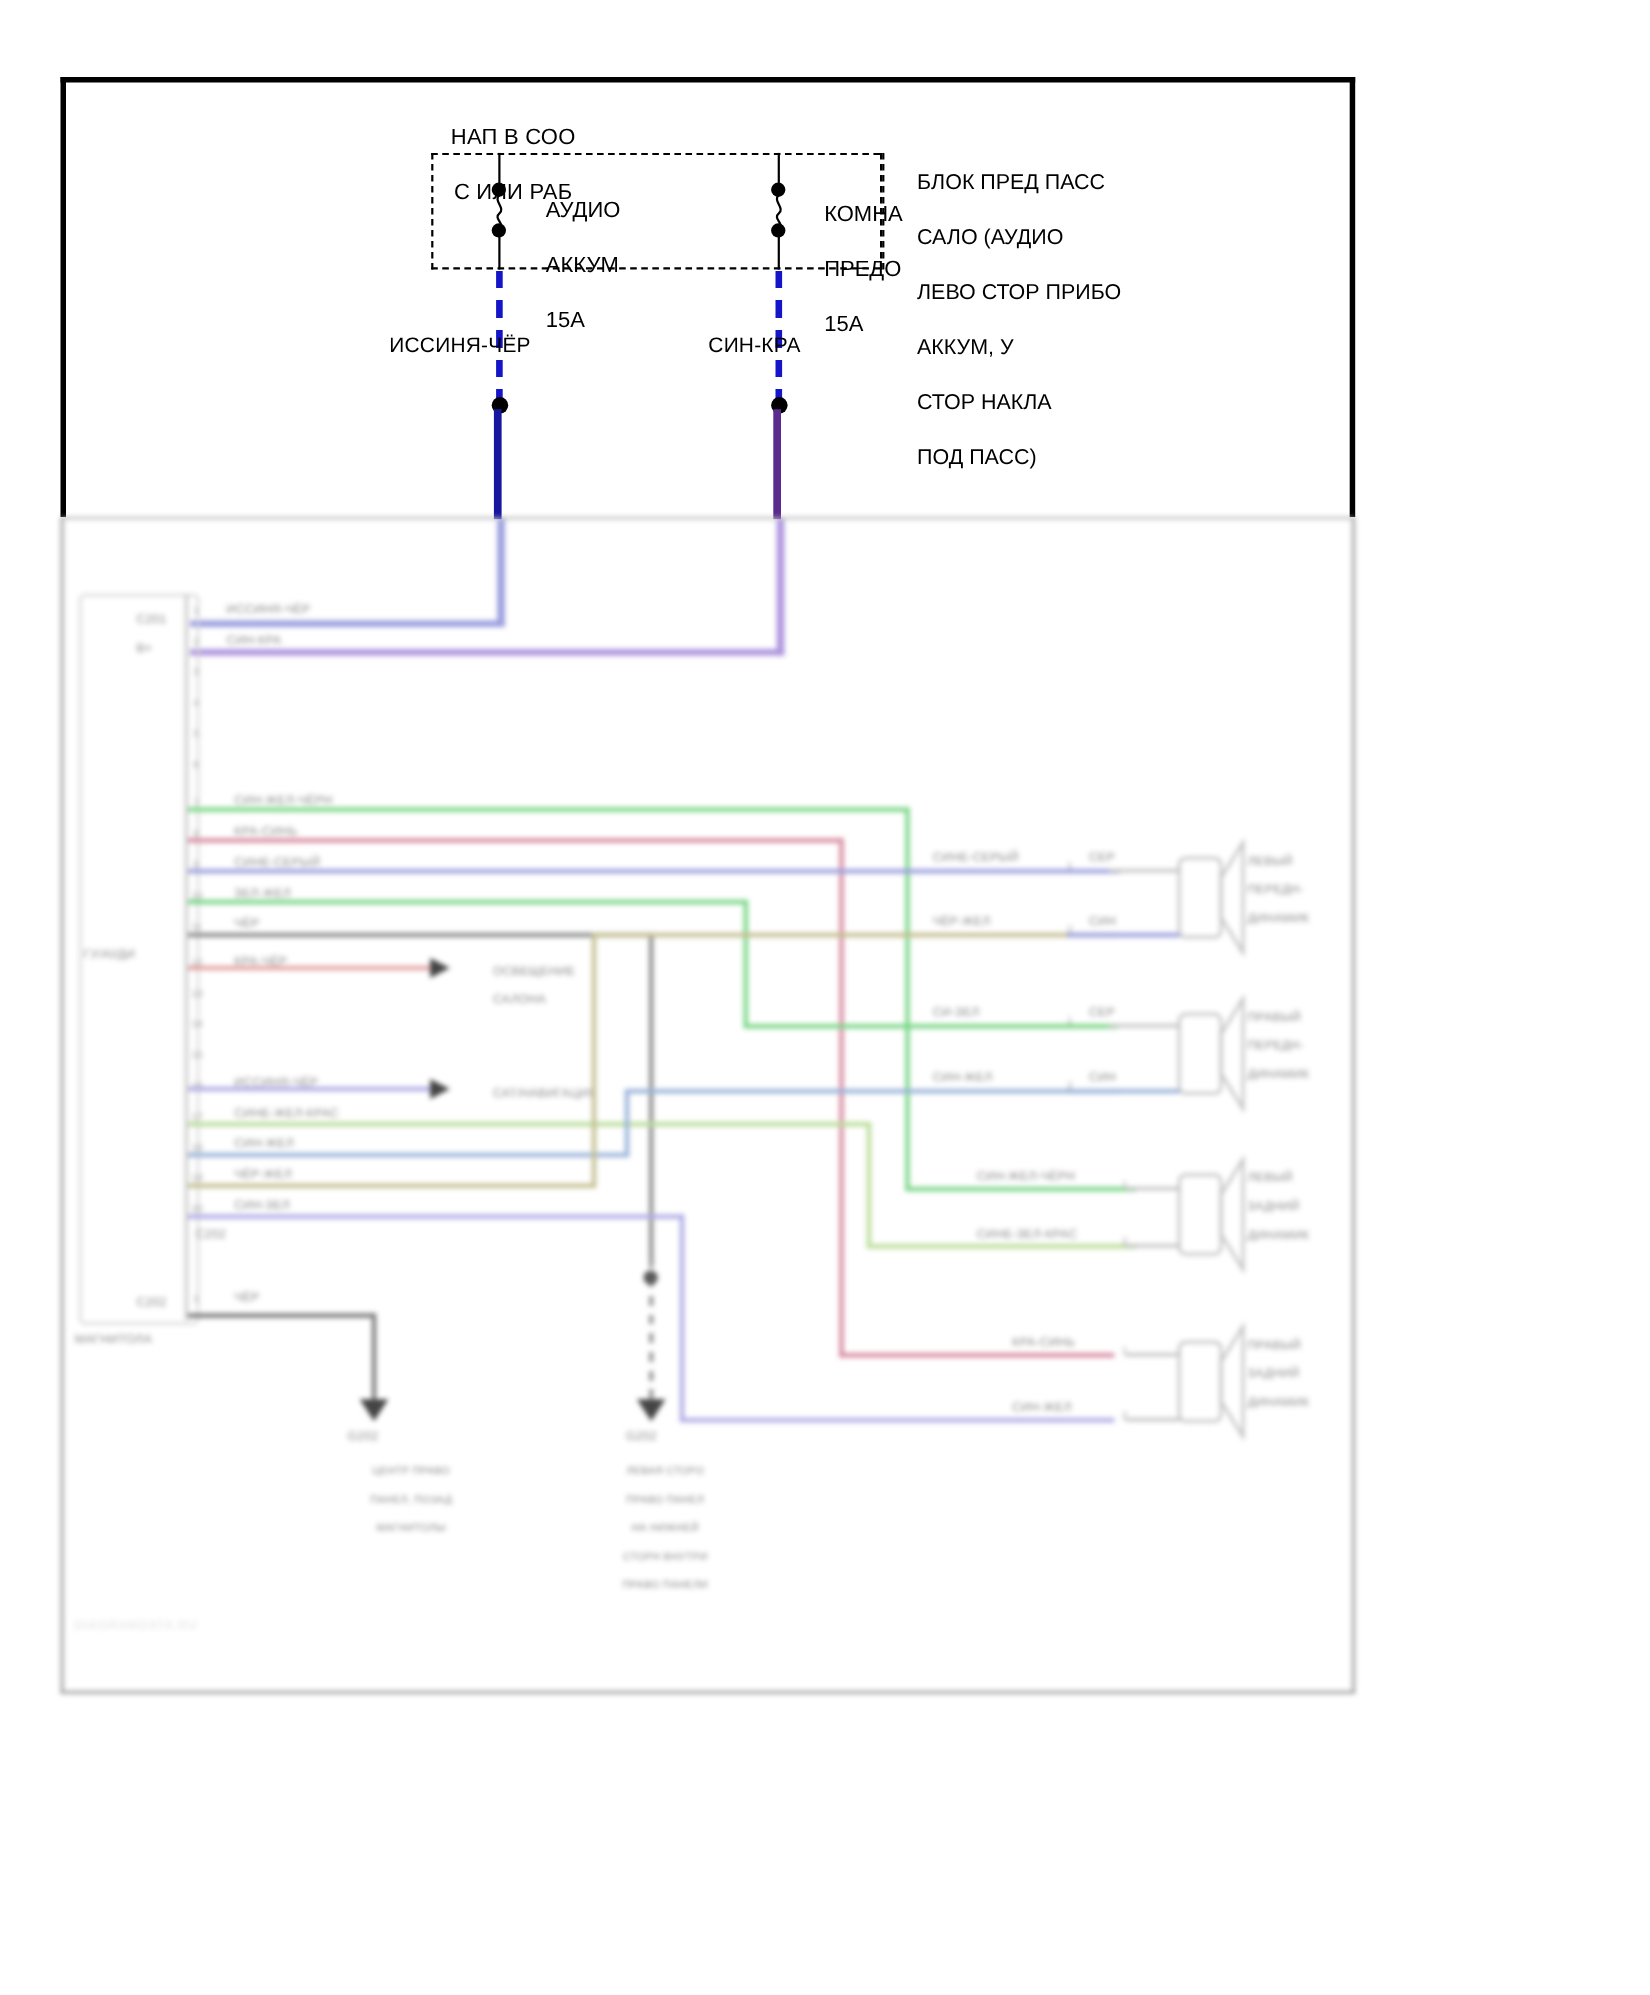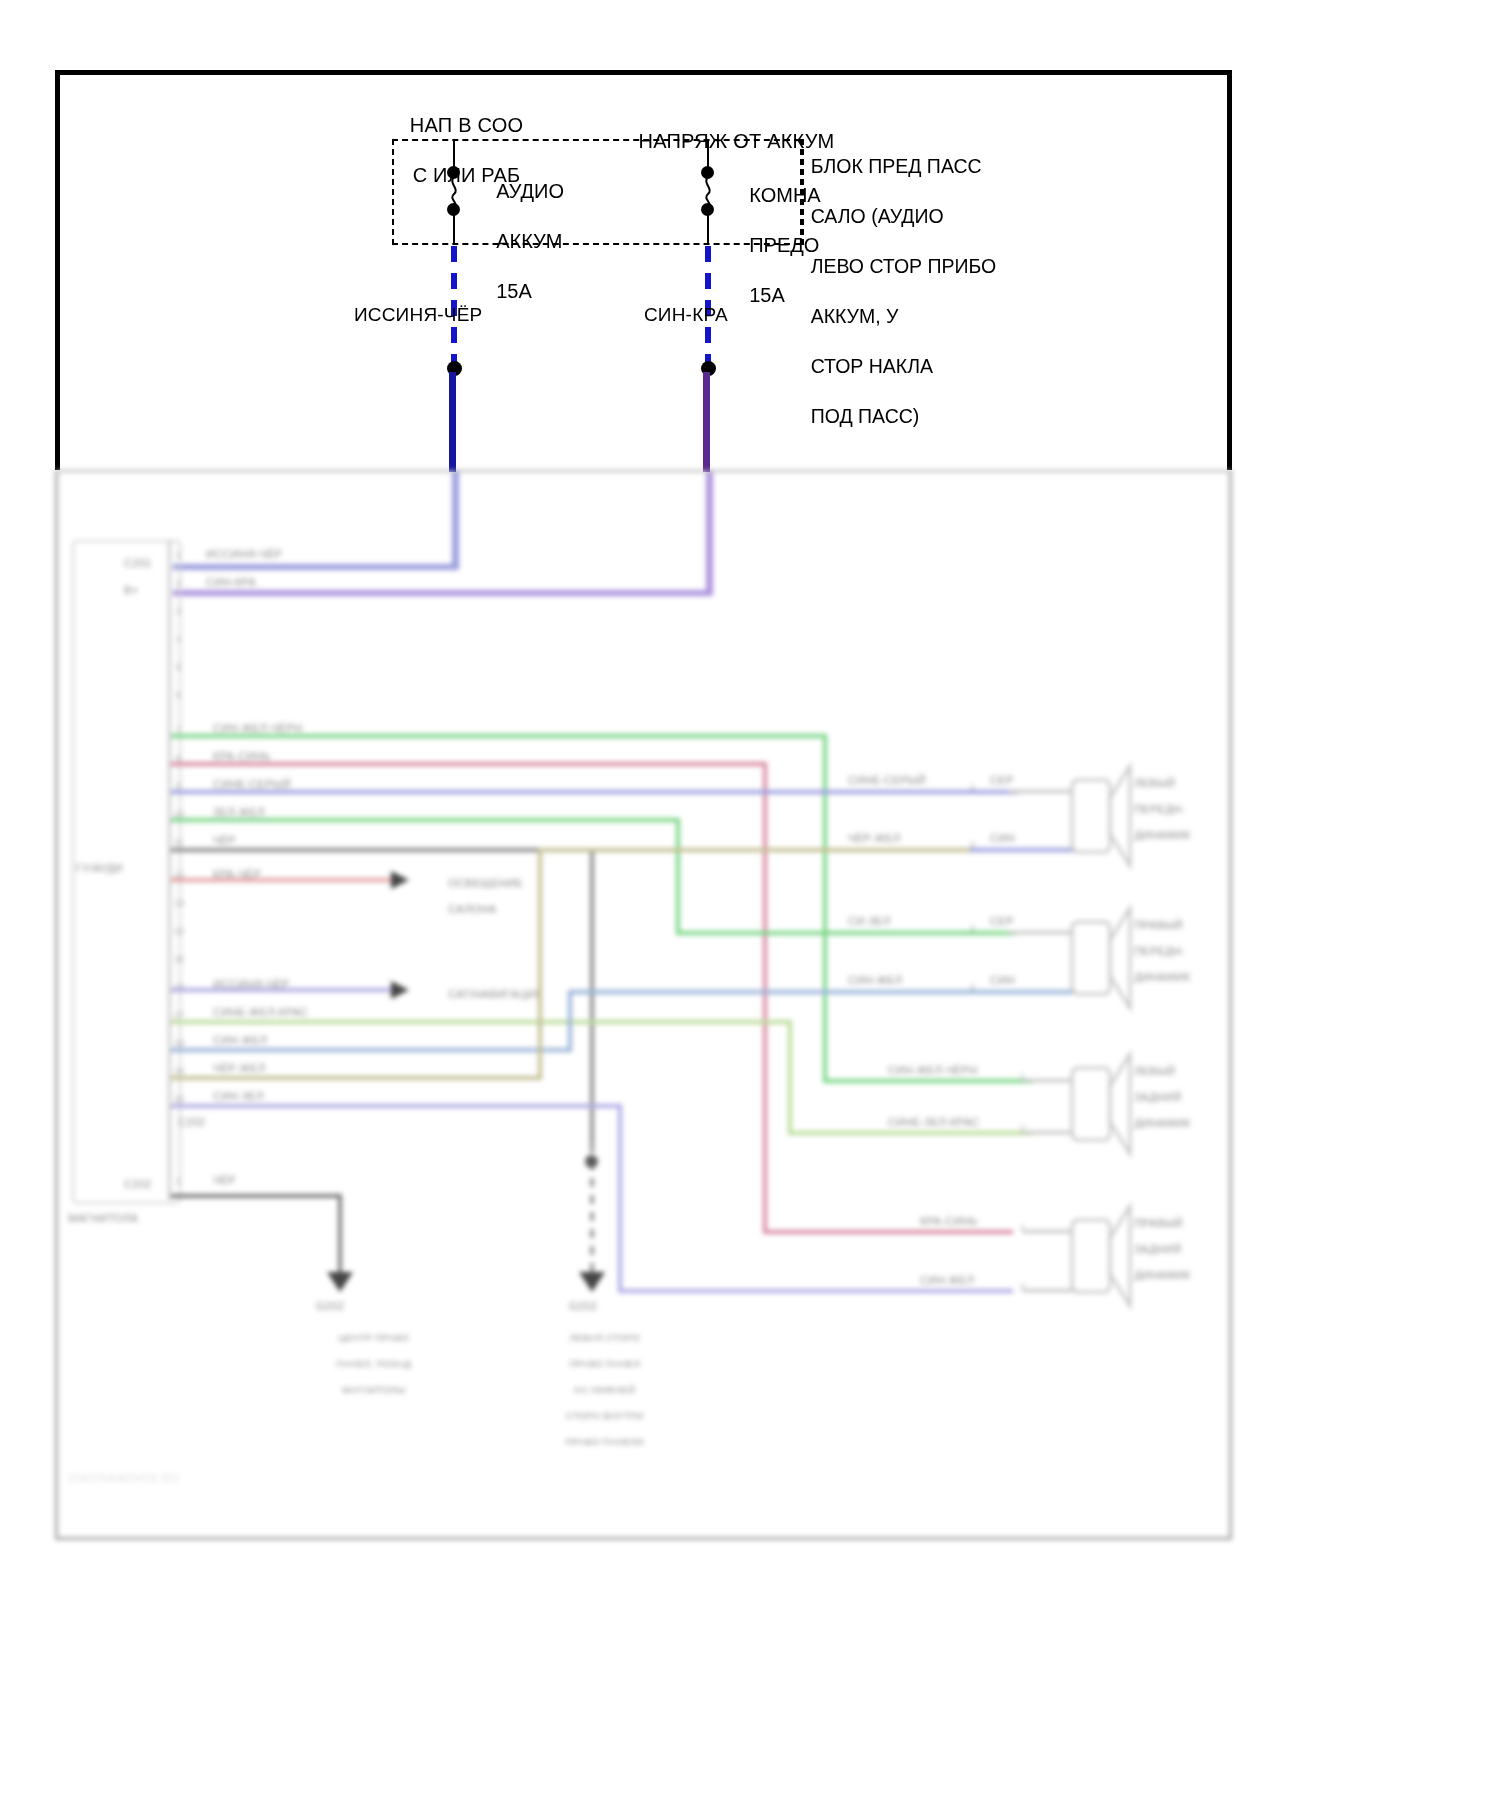--- a/index.html
+++ b/index.html
@@ -137,23 +137,20 @@
 
 <div id="page">
 
   <div id="sharp-frame"></div>
 
   <div class="txt lbl-top" style="left:340px;top:88px;width:230px;">
     <span>НАП В СОО</span><br>
     <span>С ИЛИ РАБ</span>
   </div>
 
-  <div class="txt lbl-top" style="left:595px;top:104px;width:260px;">
-    <span>НАПРЯЖ ОТ АККУМ</span>
-  </div>
 
   <div class="dash-h" style="left:392px;top:139px;width:408px;"></div>
   <div class="dash-h" style="left:392px;top:243px;width:408px;"></div>
   <div class="dash-v" style="left:392px;top:139px;height:106px;"></div>
   <div class="dash-v" style="left:800px;top:139px;height:106px;"></div>
 
   <div class="vline" style="left:453px;top:139px;height:33px;"></div>
   <div class="fuse" style="left:441px;top:166px;height:50px;">
     <div class="dot a"></div>
     <div class="dot b"></div>
@@ -180,21 +177,21 @@
   <div class="vline" style="left:707px;top:210px;height:35px;"></div>
 
   <div class="txt lbl-fuse" style="left:727px;top:158px;">
     <span>КОМНА</span><br>
     <span>ПРЕДО</span><br>
     <span>15А</span>
   </div>
 
   <div class="dash-v" style="left:802px;top:139px;height:106px;"></div>
 
-  <div class="txt lbl-block" style="left:789px;top:129px;width:250px;">
+  <div class="txt lbl-block" style="left:812px;top:129px;width:250px;">
     <span>БЛОК ПРЕД ПАСС</span><br>
     <span>САЛО (АУДИО</span><br>
     <span>ЛЕВО СТОР ПРИБО</span><br>
     <span>АККУМ, У</span><br>
     <span>СТОР НАКЛА</span><br>
     <span>ПОД ПАСС)</span>
   </div>
 
   <div class="wire-blue-dash" style="left:451px;top:246px;height:120px;"></div>
   <div class="node-dot" style="left:447px;top:361px;"></div>

